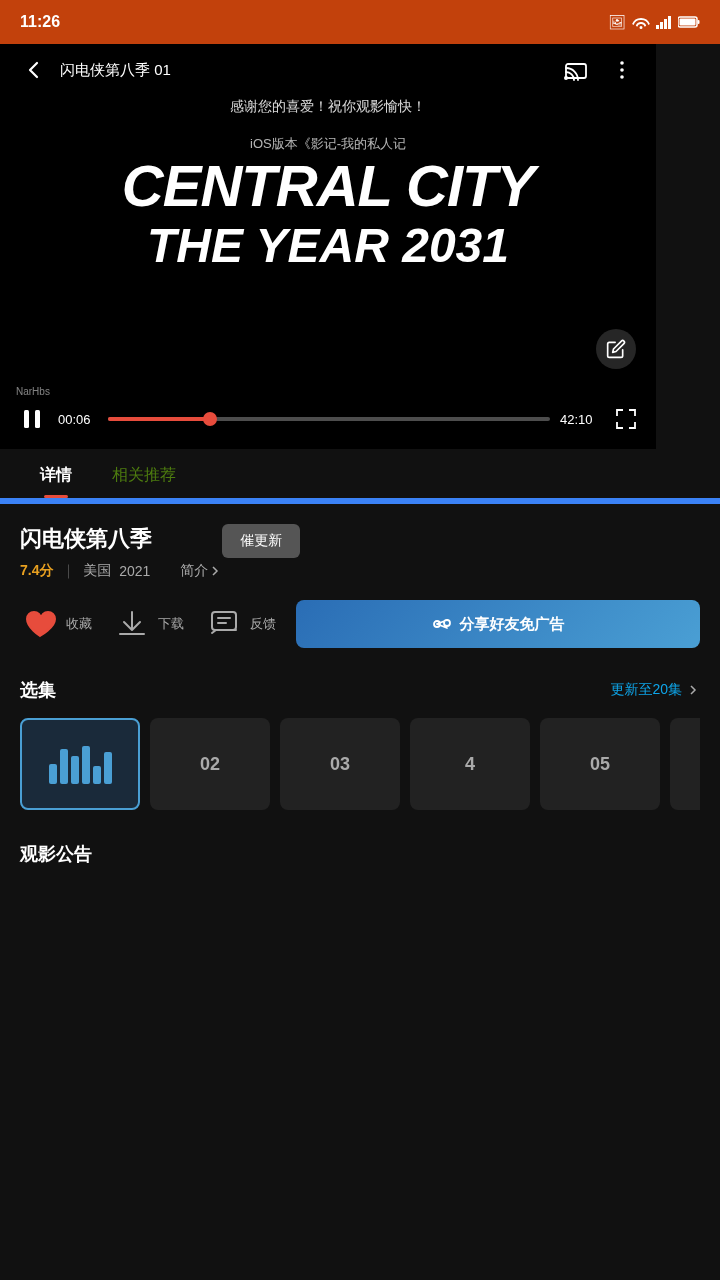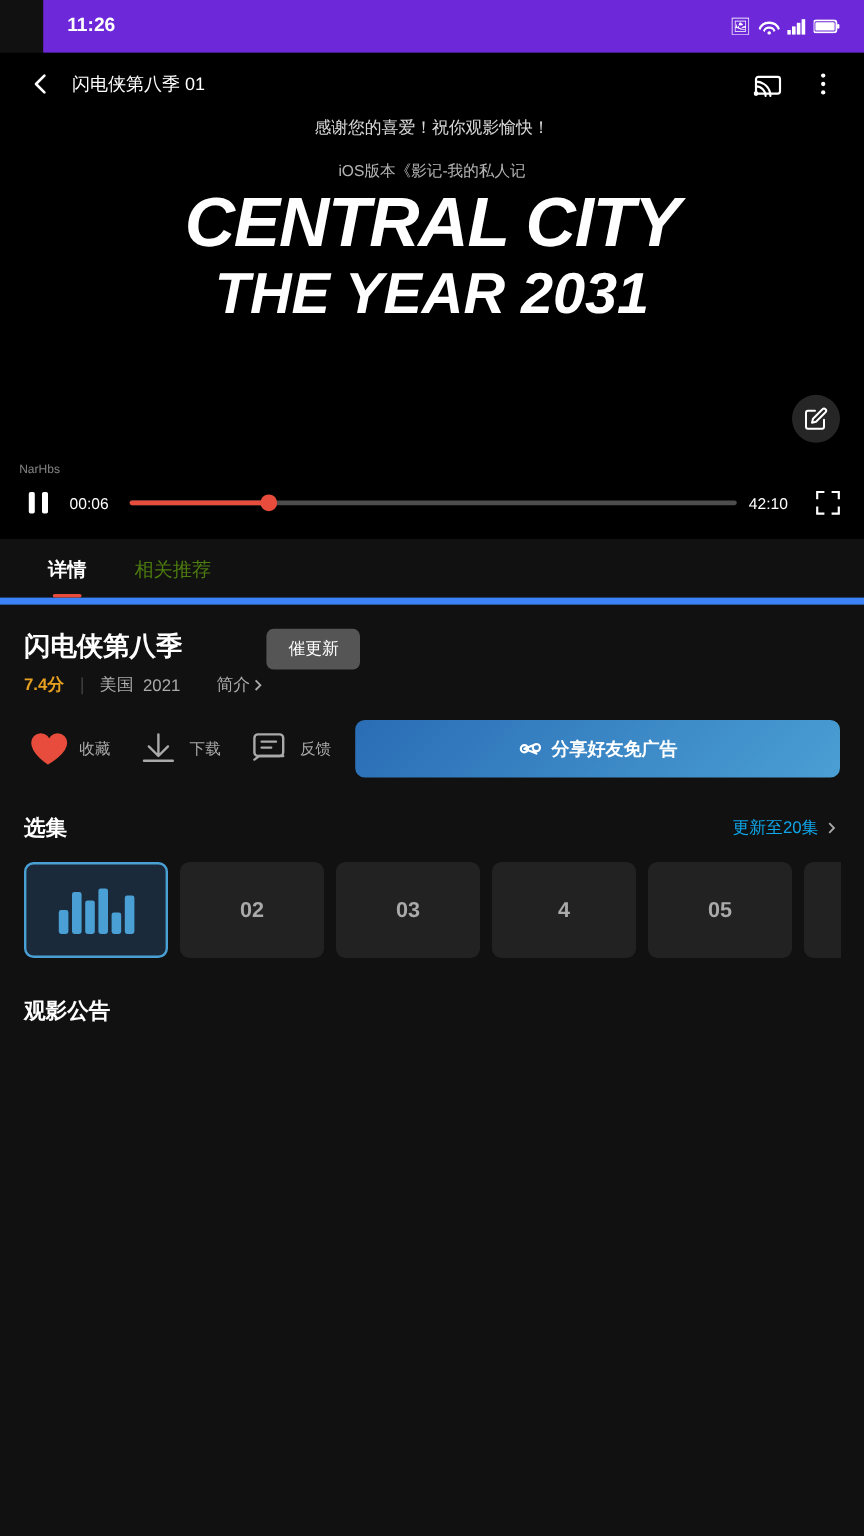--- a/index.html
+++ b/index.html
@@ -13,41 +13,40 @@
       overflow-x: hidden;
     }
 
     
     .status-bar {
       display: flex;
       justify-content: space-between;
       align-items: center;
       padding: 8px 20px;
       height: 44px;
-      background: #6d28d9;
-      margin-left: 36px;
+      background: #c2410c;
     }
     .status-time {
       font-size: 16px;
       font-weight: 600;
       color: #fff;
     }
     .status-icons {
       display: flex;
       align-items: center;
       gap: 6px;
     }
     .status-icons span {
       font-size: 14px;
       color: #fff;
     }
 
     
     .video-player {
-      width: 720px;
+      width: 656px;
       height: 405px;
       background: #000;
       position: relative;
       overflow: hidden;
     }
 
     
     .video-overlay-top {
       position: absolute;
       top: 0; left: 0; right: 0;
@@ -379,21 +378,21 @@
     
     .episode-grid {
       display: flex;
       gap: 10px;
       margin-top: 16px;
       overflow-x: auto;
       padding-bottom: 8px;
     }
     .episode-item {
       min-width: 120px;
-      height: 80px;
+      height: 92px;
       background: #222;
       border-radius: 8px;
       display: flex;
       align-items: center;
       justify-content: center;
       font-size: 18px;
       font-weight: 600;
       color: #aaa;
       cursor: pointer;
       flex-shrink: 0;

